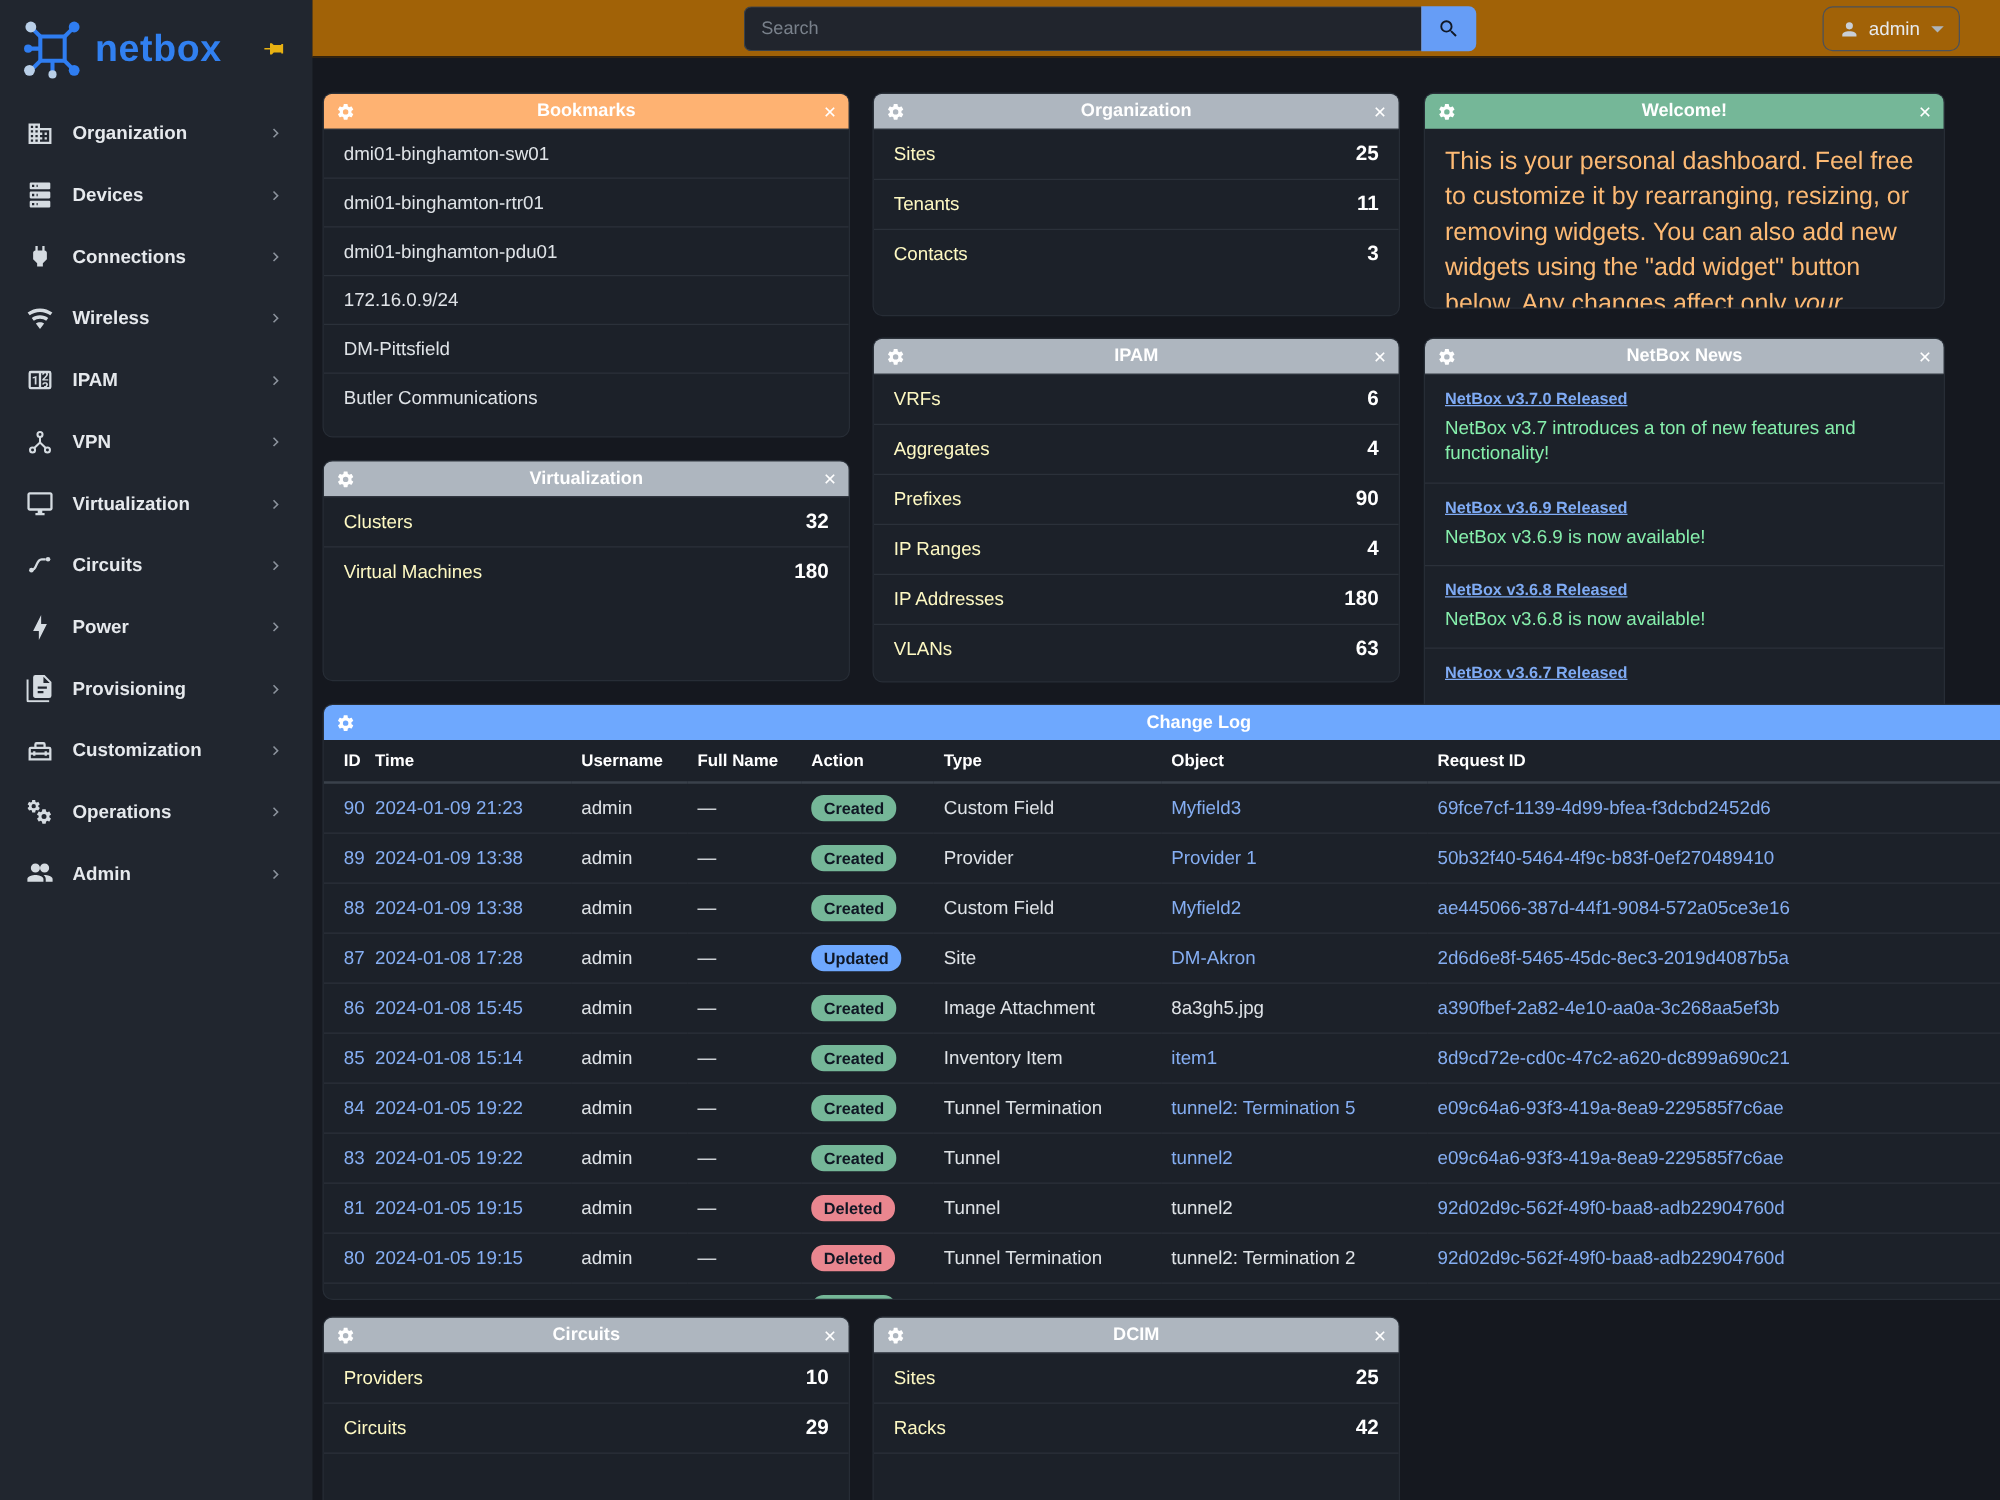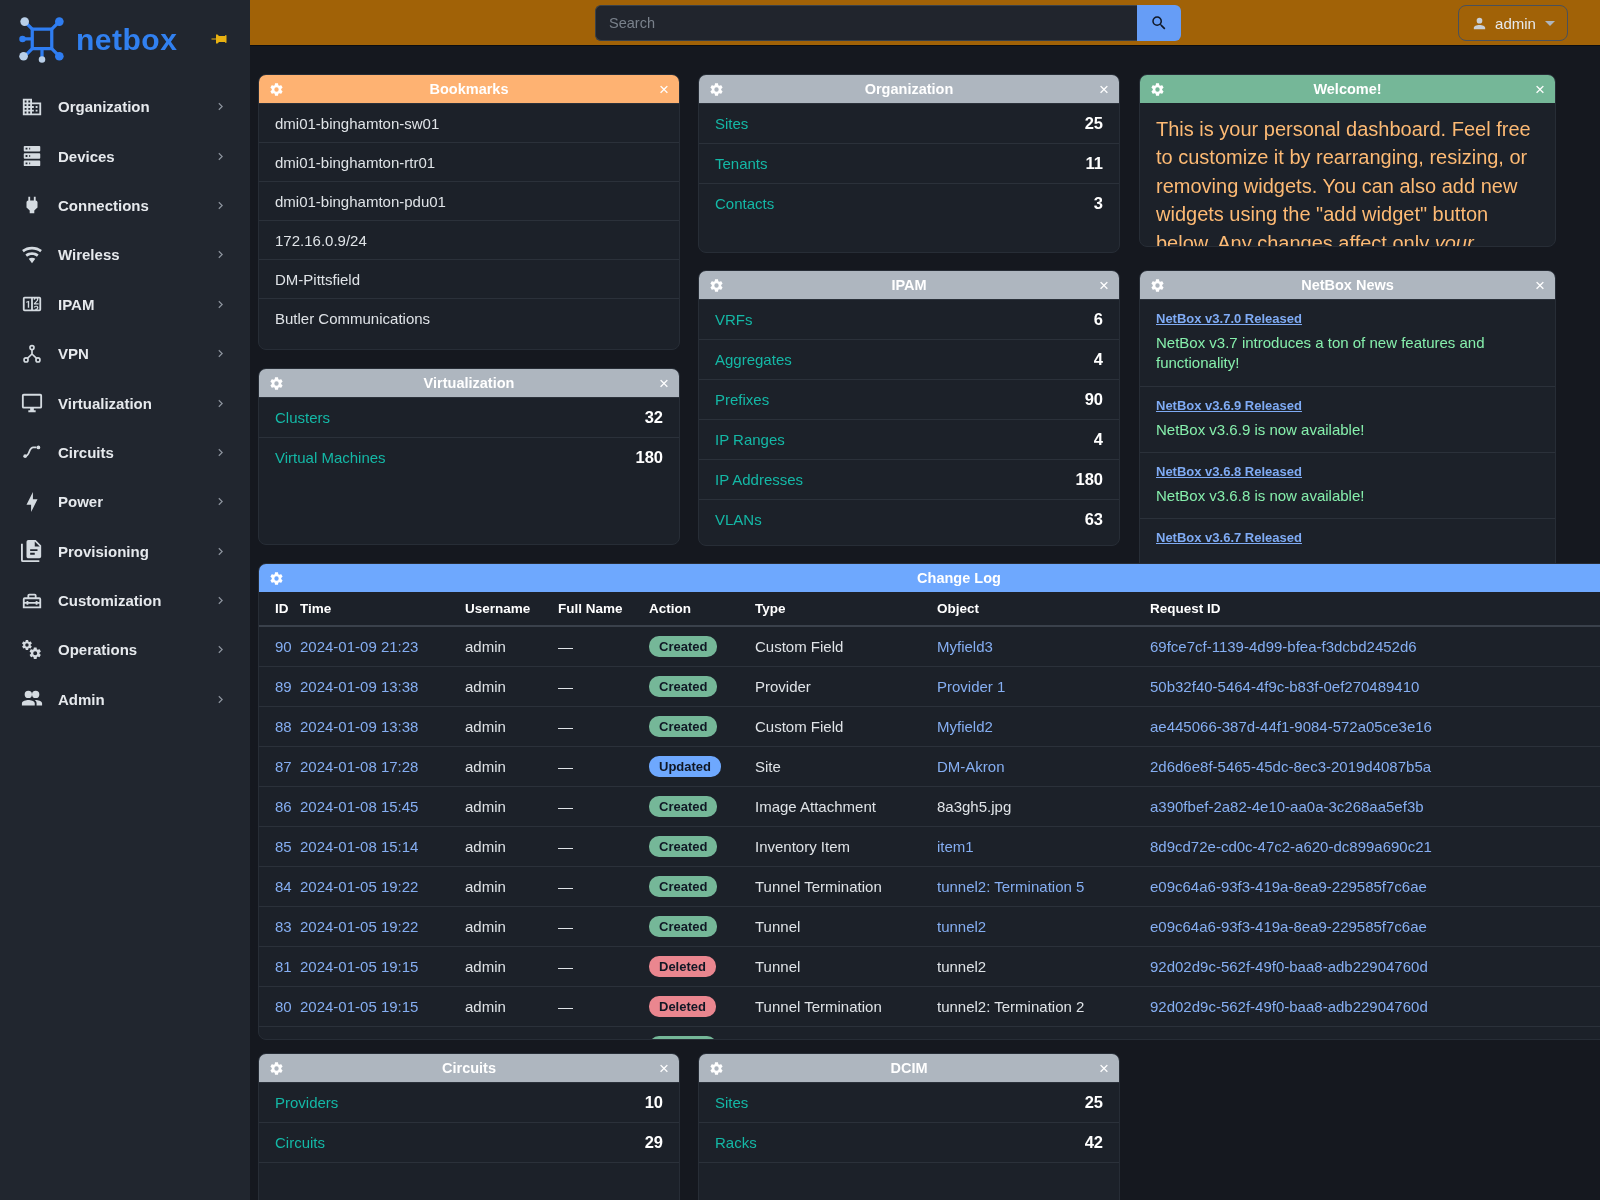--- a/index.html
+++ b/index.html
@@ -39,21 +39,21 @@
   .hd-blue   { background:#6ea8fe; }
   .gear { width:15px; height:15px; fill:#ffffff; cursor:pointer; flex:0 0 15px; }
   .card-title { flex:1; text-align:center; font-size:14.5px; font-weight:bold; color:#ffffff; }
   .close { width:15px; text-align:right; color:#ffffff; font-size:17px; line-height:15px; cursor:pointer; flex:0 0 15px; }
 
   .list-item { padding:11px 16px 10px; font-size:15px; color:#dfe3e7; border-top:1px solid #2b313a; cursor:pointer; }
   .list-item:first-child { border-top:none; }
 
   .stat-row { display:flex; justify-content:space-between; align-items:center; padding:10px 16px; border-top:1px solid #2b313a; cursor:pointer; }
   .stat-row:first-child { border-top:none; }
-  .stat-label { font-size:15px; color:#14b8a6; }
+  .stat-label { font-size:15px; color:#fef9c3; }
   .stat-value { font-size:16.5px; font-weight:bold; color:#ffffff; }
 
   .welcome-body { padding:12px 16px; font-size:20px; line-height:1.42; color:#fdba74; }
 
   .news-item { padding:11px 16px 12px; border-top:1px solid #2b313a; }
   .news-item:first-child { border-top:none; }
   .news-title { font-size:13px; font-weight:bold; color:#7fabf4; text-decoration:underline; cursor:pointer; }
   .news-desc { margin-top:7px; font-size:15px; color:#86efac; line-height:1.35; }
 
   

